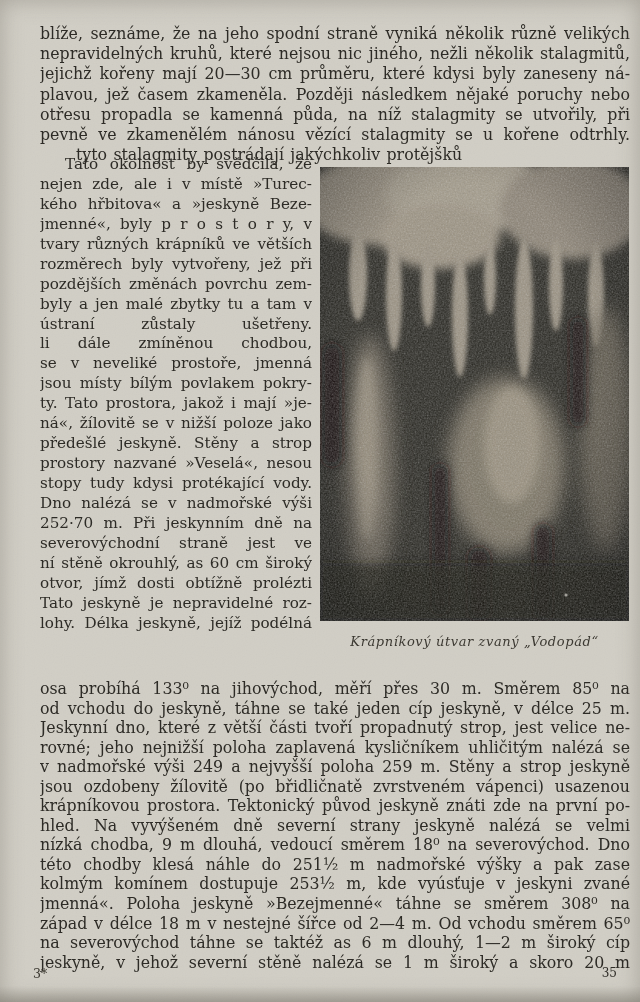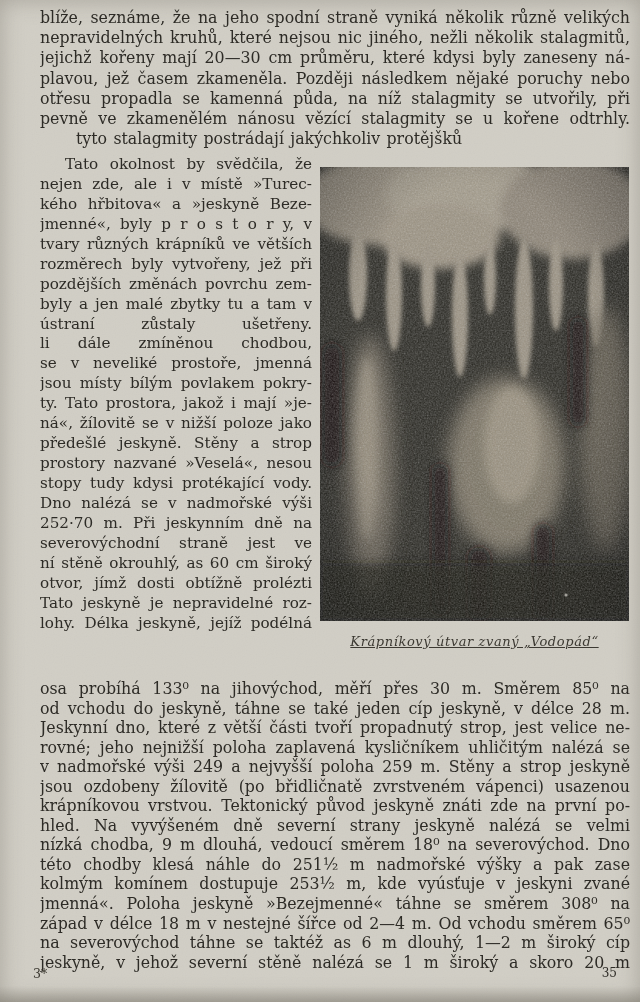--- a/index.html
+++ b/index.html
@@ -20,34 +20,34 @@
   }
   .block { position:absolute; }
   .tline {
     text-align:justify;
     text-align-last:justify;
     overflow:hidden;
     word-spacing:.08em;
   }
   .tline.end { text-align-last:left;margin-left:36px; }
   .tline.ind { text-indent:25px; }
-  #top-block   { left:40px; top:8px;  width:590px; font-size:15.8px; }
+  #top-block   { left:40px; top:24px;  width:590px; font-size:15.8px; }
   #top-block .tline   { height:20.2px; line-height:20.2px; }
   #left-col    { left:40px; top:155px; width:272px; font-size:15.2px; }
   #left-col .tline    { height:19.95px; line-height:19.95px; }
   #bottom-block{ left:40px; top:679px; width:590px; font-size:15.8px; }
   #bottom-block .tline{ height:19.55px; line-height:19.55px; }
   #figure-frame {
     position:absolute; left:320px; top:167px; width:309px; height:454px;
   }
   #figure-frame svg { display:block; }
   #figure-caption {
     position:absolute; left:320px; top:634px; width:309px;
     text-align:center; font-style:italic;
-    font-size:13px; letter-spacing:.6px; color:#3c3932;text-decoration:underline;
+    font-size:13px; letter-spacing:.6px; color:#3c3932;
   }
   #footer-left {
     position:absolute; left:33px; top:966px;
     font-size:12.5px; color:#3a372f;
   }
   #footer-right {
     position:absolute; right:23px; top:966px;
     font-size:12px; color:#2d2b26;
   }
 </style>
@@ -172,26 +172,26 @@
 
       <rect width="309" height="454" fill="url(#vig)"></rect>
       <rect width="309" height="454" filter="url(#grain)"></rect>
     </svg>
   </div>
 
   <div id="figure-caption">Krápníkový útvar zvaný „Vodopád“</div>
 
   <div id="bottom-block" class="block">
       <div class="tline">osa probíhá 133⁰ na jihovýchod, měří přes 30 m. Směrem 85⁰ na východ,</div>
-      <div class="tline">od vchodu do jeskyně, táhne se také jeden cíp jeskyně, v délce 28 m.</div>
+      <div class="tline">od vchodu do jeskyně, táhne se také jeden cíp jeskyně, v délce 25 m.</div>
       <div class="tline">Jeskynní dno, které z větší části tvoří propadnutý strop, jest velice ne-</div>
       <div class="tline">rovné; jeho nejnižší poloha zaplavená kysličníkem uhličitým nalézá se</div>
       <div class="tline">v nadmořské výši 249 a nejvyšší poloha 259 m. Stěny a strop jeskyně</div>
       <div class="tline">jsou ozdobeny žílovitě (po břidličnatě zvrstveném vápenci) usazenou bílou</div>
-      <div class="tline">krápníkovou vrstvou. Tektonický původ jeskyně znáti zde na první po-</div>
+      <div class="tline">krápníkovou prostora. Tektonický původ jeskyně znáti zde na první po-</div>
       <div class="tline">hled. Na vyvýšeném dně severní strany jeskyně nalézá se velmi neschůdná,</div>
       <div class="tline">nízká chodba, 9 m dlouhá, vedoucí směrem 18⁰ na severovýchod. Dno</div>
       <div class="tline">této chodby klesá náhle do 251½ m nadmořské výšky a pak zase krátkým</div>
       <div class="tline">kolmým komínem dostupuje 253½ m, kde vyúsťuje v jeskyni zvané »Beze-</div>
       <div class="tline">jmenná«. Poloha jeskyně »Bezejmenné« táhne se směrem 308⁰ na severo-</div>
       <div class="tline">západ v délce 18 m v nestejné šířce od 2—4 m. Od vchodu směrem 65⁰</div>
       <div class="tline">na severovýchod táhne se taktéž as 6 m dlouhý, 1—2 m široký cíp</div>
       <div class="tline">jeskyně, v jehož severní stěně nalézá se 1 m široký a skoro 20 m vysoký</div>
     </div>
 

